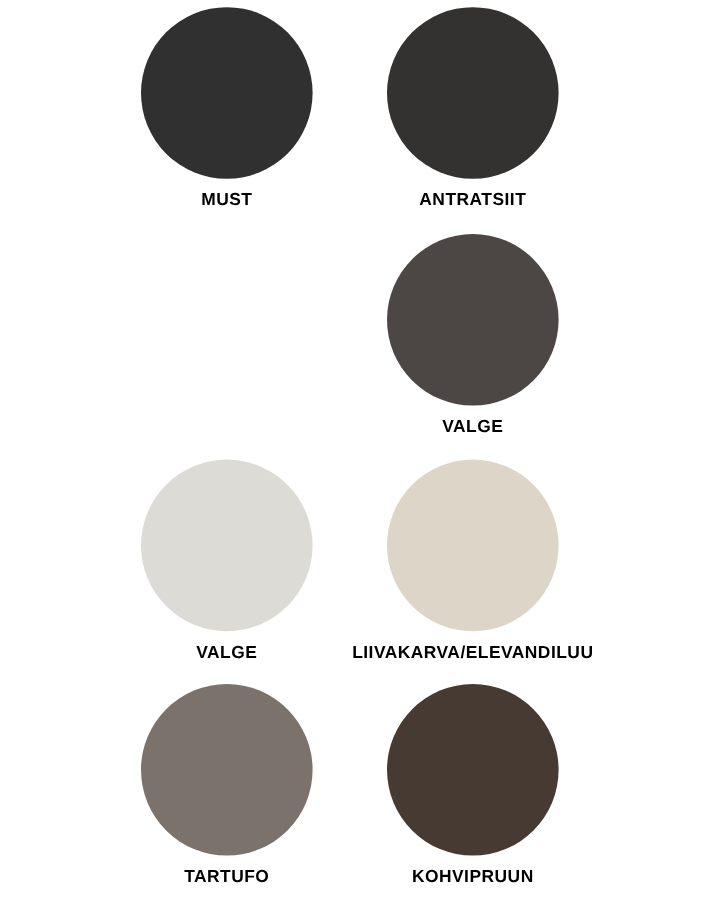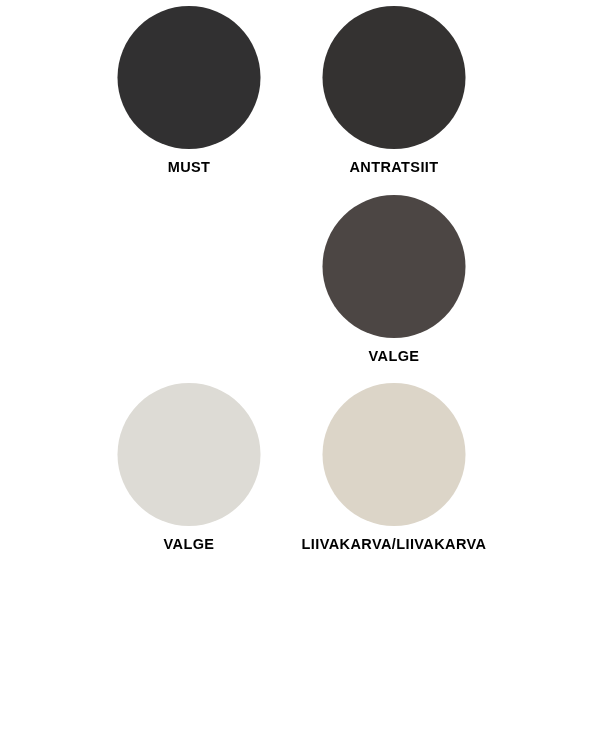--- a/index.html
+++ b/index.html
@@ -91,18 +91,28 @@
     </div>
   </div>
 
   <div class="swatch-row row-2">
     <div class="swatch-cell col-0">
       <div class="swatch-disc" style="background: rgb(221, 219, 213);"></div>
       <div class="swatch-label">VALGE</div>
     </div>
     <div class="swatch-cell col-1">
       <div class="swatch-disc" style="background: rgb(220, 213, 200);"></div>
-      <div class="swatch-label">LIIVAKARVA/LIIVAKARVA</div>
+      <div class="swatch-label">LIIVAKARVA/ELEVANDILUU</div>
     </div>
   </div>
 
+  <div class="swatch-row row-3">
+    <div class="swatch-cell col-0">
+      <div class="swatch-disc" style="background: rgb(123, 115, 107);"></div>
+      <div class="swatch-label">TARTUFO</div>
+    </div>
+    <div class="swatch-cell col-1">
+      <div class="swatch-disc" style="background: rgb(70, 58, 51);"></div>
+      <div class="swatch-label">KOHVIPRUUN</div>
+    </div>
+  </div>
 
 </div>
 
 </body></html>

